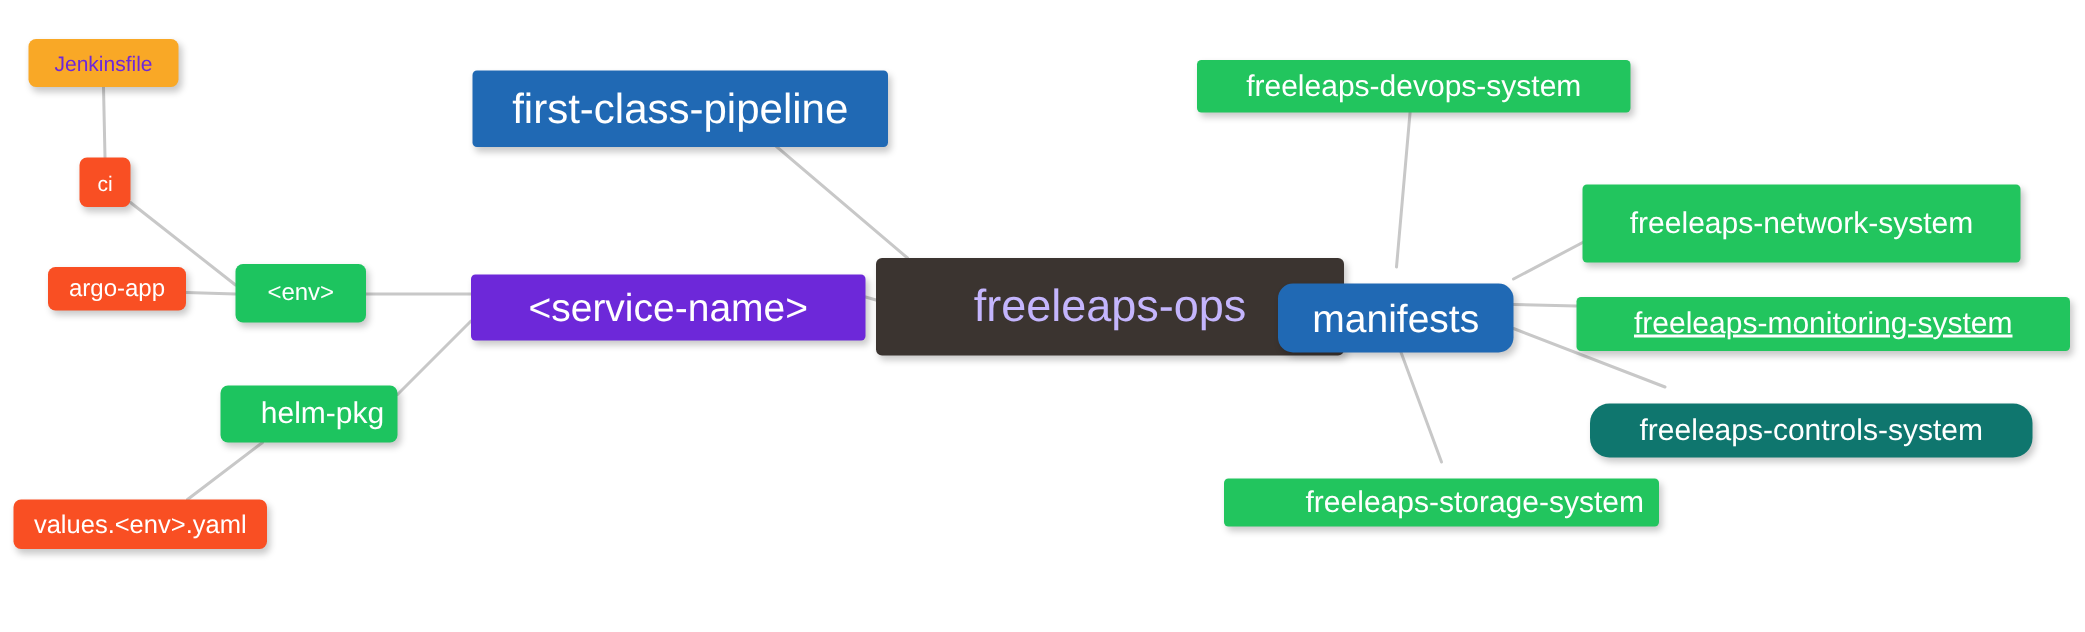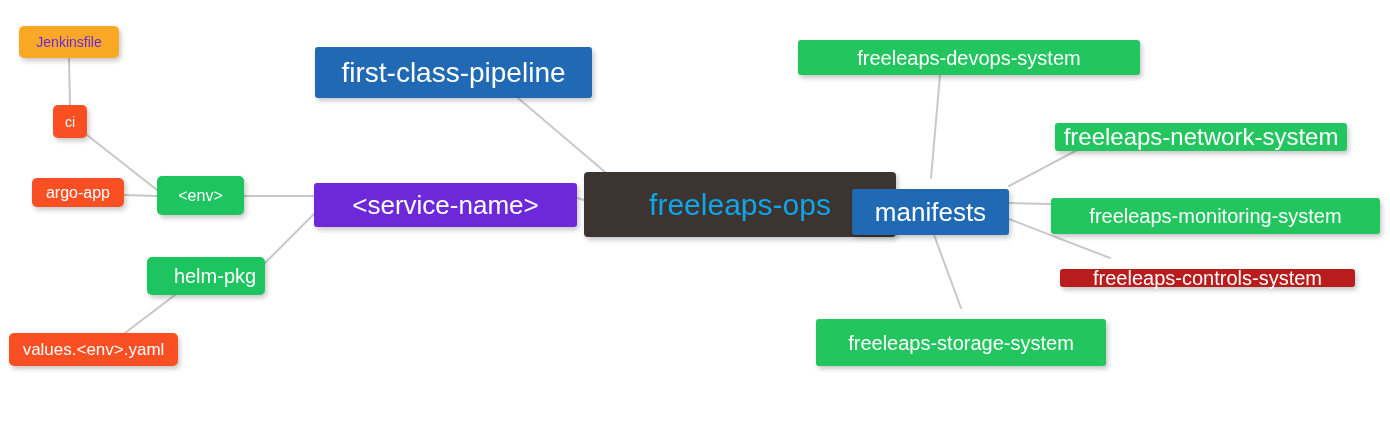--- a/index.html
+++ b/index.html
@@ -81,35 +81,35 @@
       </div>
       <div class="node" style="left: 9px; top: 333px; width: 169px; height: 33px; background: rgb(249, 79, 35); color: rgb(255, 255, 255); font-size: 17px; text-align: center;">
         <span>values.&lt;env&gt;.yaml</span>
       </div>
       <div class="node sq" style="left: 315px; top: 36px; width: 277px; height: 51px; background: rgb(32, 105, 180); color: rgb(255, 255, 255); font-size: 28px;">
         <span>first-class-pipeline</span>
       </div>
       <div class="node sq" style="left: 314px; top: 172px; width: 263px; height: 44px; background: #6d28d9; color: rgb(255, 255, 255); font-size: 26px;">
         <span>&lt;service-name&gt;</span>
       </div>
-      <div class="node root" style="left: 584px; top: 172px; width: 312px; height: 65px; background: rgb(59, 52, 48); color: #0ea5e9; font-size: 30px;">
+      <div class="node root" style="left: 584px; top: 172px; width: 312px; height: 65px; background: rgb(59, 52, 48); color: #c4b5fd; font-size: 30px;">
         <span>freeleaps-ops</span>
       </div>
-      <div class="node sq" style="left: 852px; top: 178px; width: 157px; height: 46px; background: rgb(32, 105, 180); color: rgb(255, 255, 255); font-size: 26px;">
+      <div class="node sq" style="left: 852px; top: 178px; width: 157px; height: 46px; background: rgb(32, 105, 180); color: rgb(255, 255, 255); font-size: 26px; border-radius: 10px;">
         <span>manifests</span>
       </div>
-      <div class="node sq" style="left: 798px; top: 29px; width: 342px; height: 35px; background: rgb(34, 197, 94); color: rgb(255, 255, 255); font-size: 20px;">
+      <div class="node sq" style="left: 798px; top: 29px; width: 289px; height: 35px; background: rgb(34, 197, 94); color: rgb(255, 255, 255); font-size: 20px;">
         <span>freeleaps-devops-system</span>
       </div>
-      <div class="node sq" style="left: 1055px; top: 112px; width: 292px; height: 28px; background: rgb(34, 197, 94); color: rgb(255, 255, 255); font-size: 24px;">
+      <div class="node sq" style="left: 1055px; top: 112px; width: 292px; height: 52px; background: rgb(34, 197, 94); color: rgb(255, 255, 255); font-size: 20px;">
         <span>freeleaps-network-system</span>
       </div>
-      <div class="node sq" style="left: 1051px; top: 187px; width: 329px; height: 36px; background: rgb(34, 197, 94); color: rgb(255, 255, 255); font-size: 20px;">
+      <div class="node sq" style="left: 1051px; top: 187px; width: 329px; height: 36px; background: rgb(34, 197, 94); color: rgb(255, 255, 255); font-size: 20px; text-decoration: underline;">
         <span>freeleaps-monitoring-system</span>
       </div>
-      <div class="node sq" style="left: 1060px; top: 258px; width: 295px; height: 18px; background: #b91c1c; color: rgb(255, 255, 255); font-size: 20px;">
+      <div class="node sq" style="left: 1060px; top: 258px; width: 295px; height: 36px; background: #0f766e; color: rgb(255, 255, 255); font-size: 20px; border-radius: 13px;">
         <span>freeleaps-controls-system</span>
       </div>
-      <div class="node sq" style="left: 816px; top: 308px; width: 290px; height: 47px; background: rgb(34, 197, 94); color: rgb(255, 255, 255); font-size: 20px;">
+      <div class="node sq" style="left: 816px; top: 308px; width: 290px; height: 32px; background: rgb(34, 197, 94); color: rgb(255, 255, 255); font-size: 20px; justify-content: flex-end;">
         <span>freeleaps-storage-system</span>
       </div>
     </div>
 </div>
 
 </body></html>

